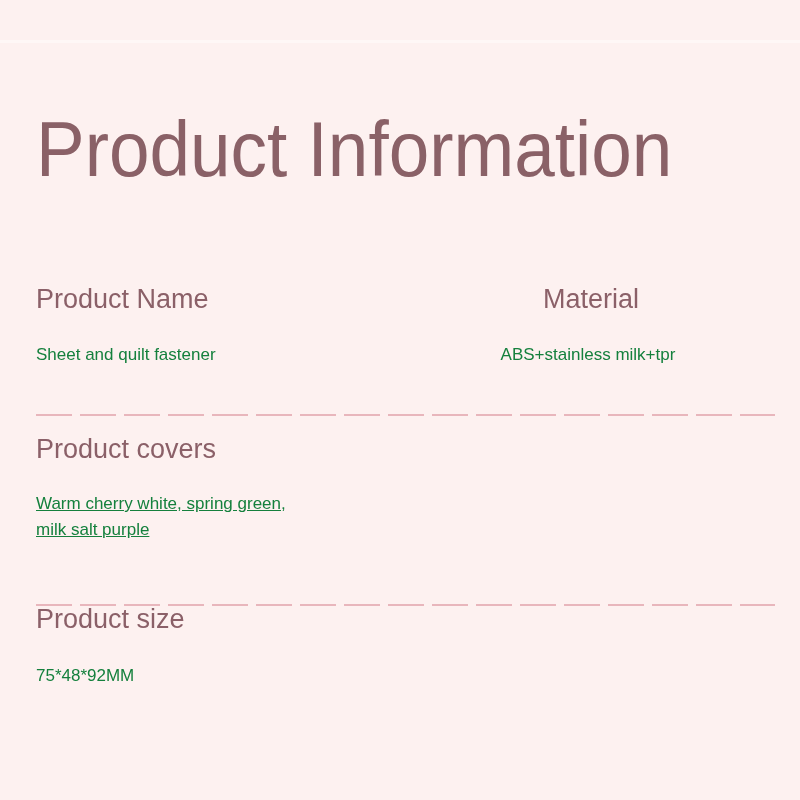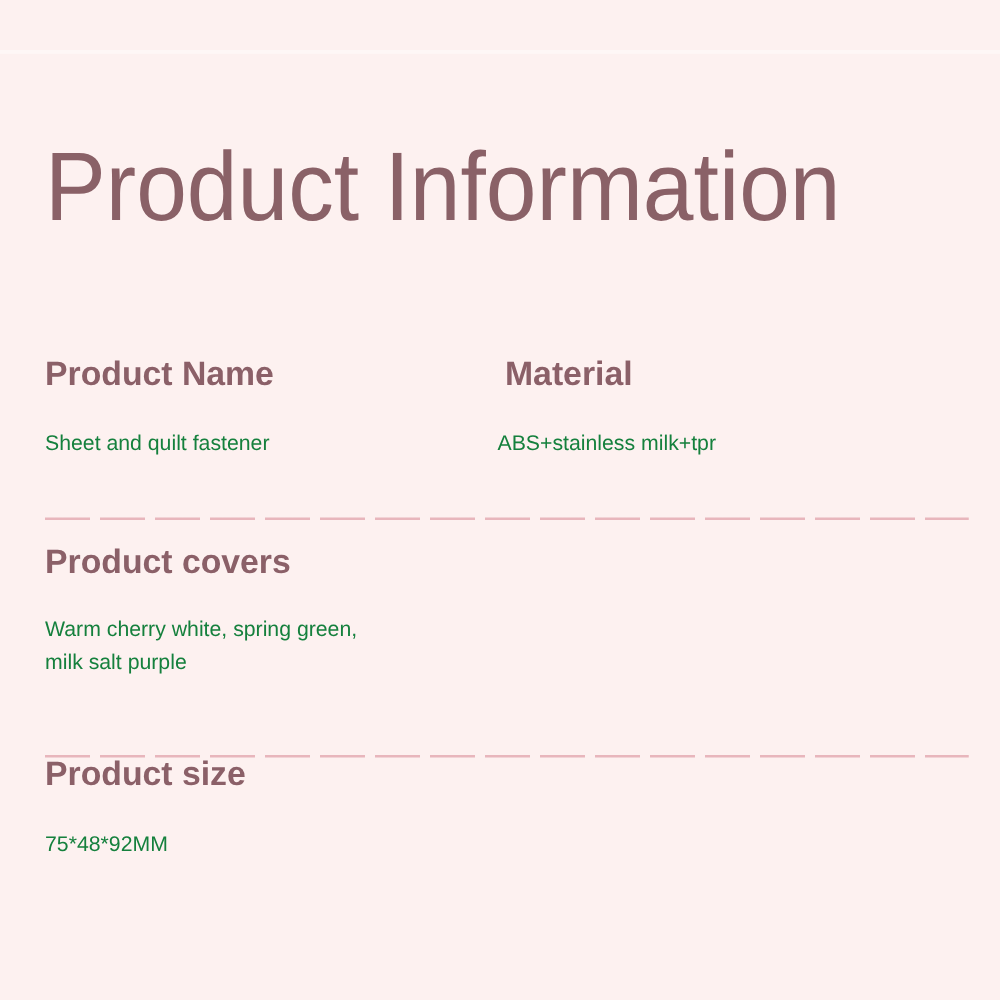--- a/index.html
+++ b/index.html
@@ -59,46 +59,46 @@
   .spec-row {
     position: relative;
     width: 800px;
   }
 
   .spec-cell {
     position: absolute;
     top: 0;
   }
   .spec-cell.col-left  { left: 36px;  width: 350px; }
-  .spec-cell.col-right { left: 398px; width: 380px; }
+  .spec-cell.col-right { left: 398px; width: 380px; text-align: center; }
 
   
   .spec-cell.col-right .spec-label { margin-left: 6px; }
 
   .spec-label {
     font-size: 27px;
     line-height: 34px;
-    font-weight: 700;
+    font-weight: 400;
     color: #8b6068;
     white-space: nowrap;
   }
 
   .spec-value {
     font-size: 17px;
     line-height: 26px;
     font-weight: 400;
     color: #15803d;
   }
 
   
   .row-1 { height: 150px; }
   .row-1 .spec-value { margin-top: 26px; }
 
   .row-2 { height: 170px; }
-  .row-2 .col-left  .spec-value { margin-top: 25px; width: 250px; }
+  .row-2 .col-left  .spec-value { margin-top: 25px; width: 250px; text-decoration: underline; }
   .row-2 .col-right .spec-value { margin-top: 37px; }
 
   .row-3 { height: 120px; }
   .row-3 .spec-value { margin-top: 27px; }
 
   
   .row-2 .col-right .spec-label { font-size: 29px; margin-top: -4px; }
 
   .divider {
     position: absolute;

